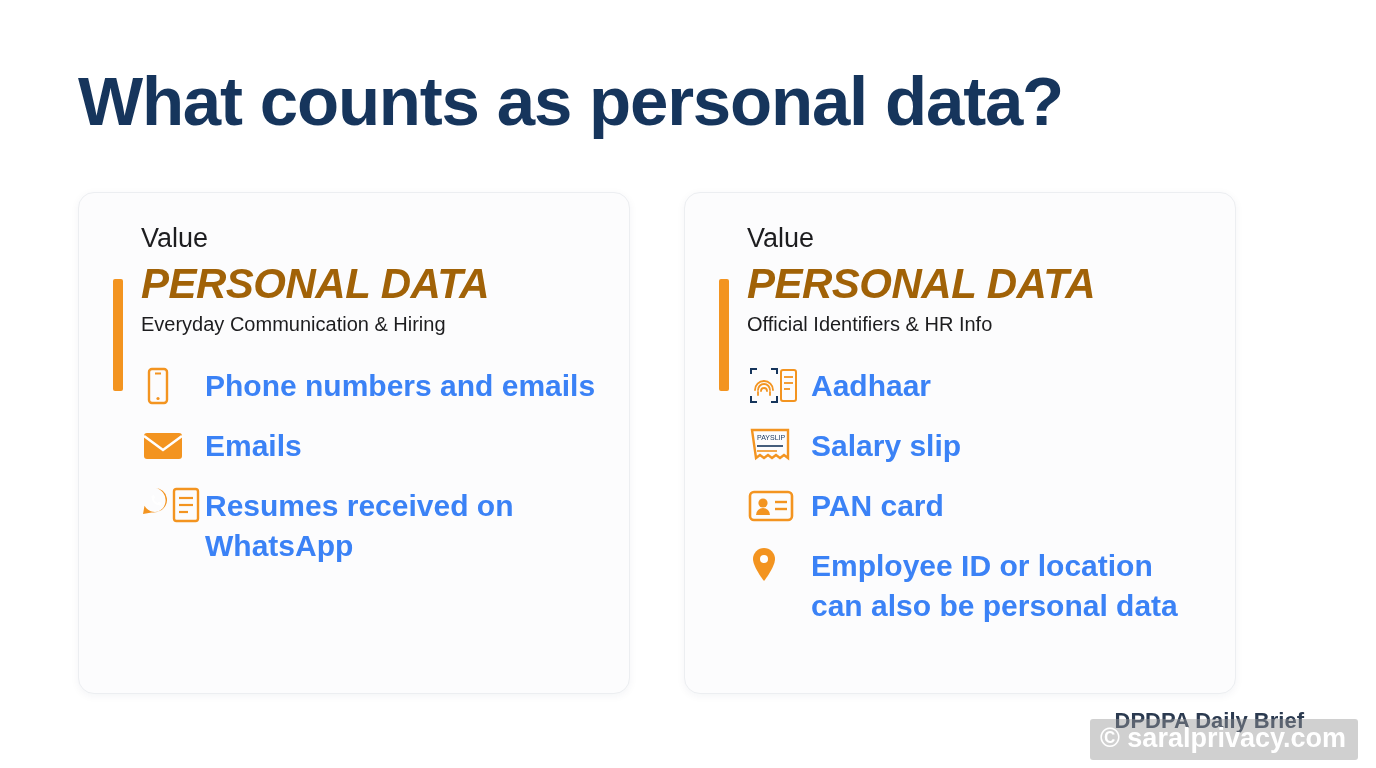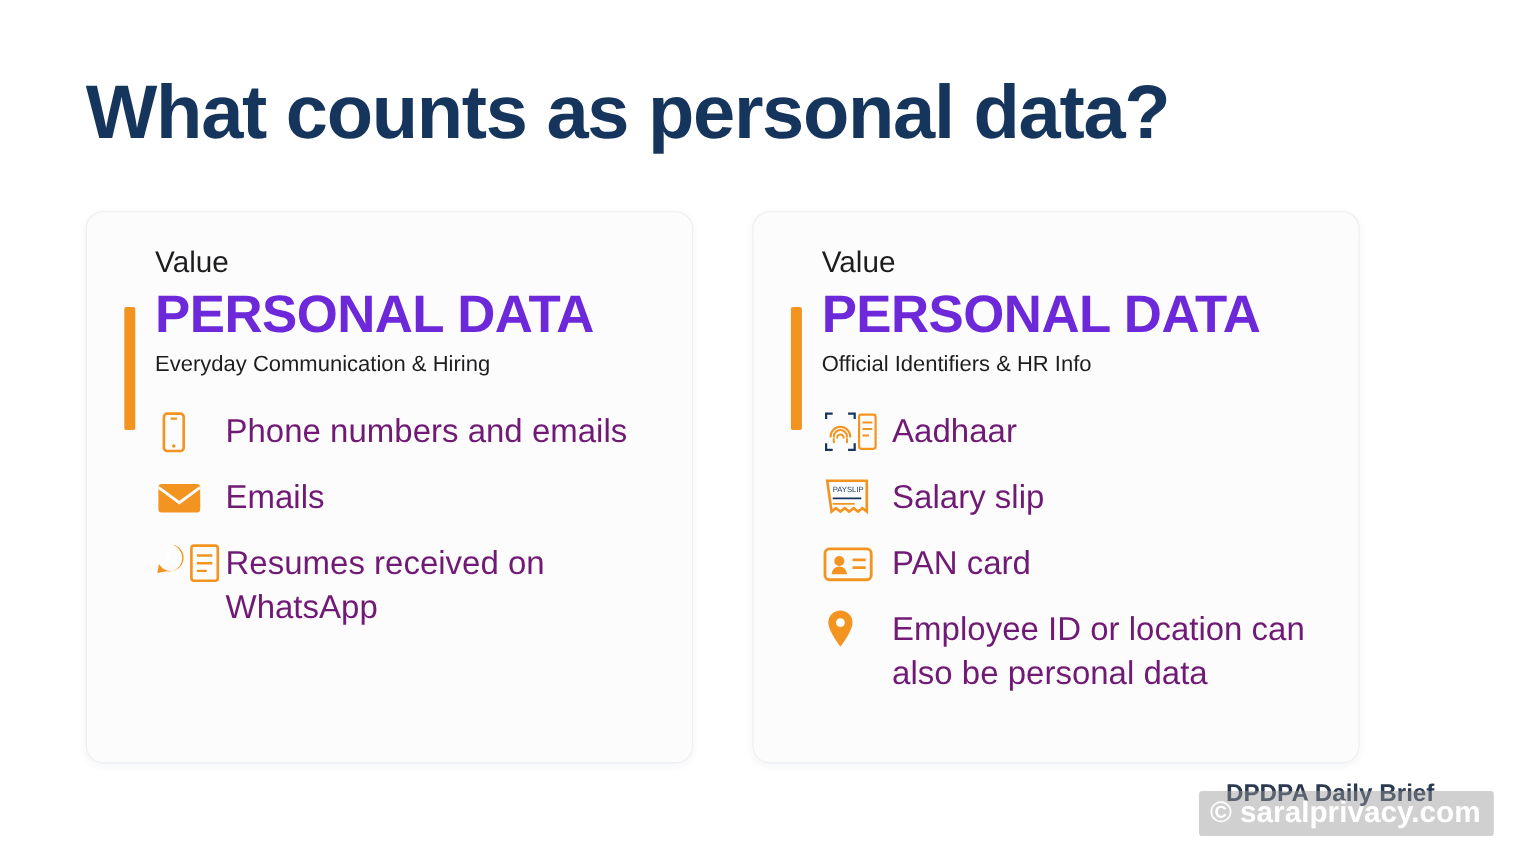--- a/index.html
+++ b/index.html
@@ -63,26 +63,27 @@
     background: #f39420;
     border-radius: 2px;
   }
   .value-label {
     font-size: 27px;
     color: #1d1d1f;
     line-height: 1.3;
     margin-bottom: 4px;
   }
   .card-title {
-    font-size: 48px;
-    font-weight: bold;
-    color: #6d28d9;
+    font-size: 42px;
+    font-weight: bold;
+    color: #a16207;
     line-height: 1.12;
     letter-spacing: -0.5px;
     white-space: nowrap;
+    font-style: italic;
   }
   .card-sub {
     font-size: 20px;
     color: #1d1d1f;
     line-height: 1.3;
     margin-top: 4px;
     white-space: nowrap;
   }
   .items {
     padding-left: 28px;
@@ -97,23 +98,24 @@
     width: 64px;
     min-width: 64px;
     height: 46px;
     display: flex;
     align-items: center;
     justify-content: flex-start;
     gap: 2px;
   }
   .item-text {
     font-size: 30px;
-    color: #701a75;
+    color: #3b82f6;
     line-height: 1.33;
     padding-top: 3px;
+    font-weight: bold;
   }
   .watermark {
     position: absolute;
     right: 72px;
     bottom: 34px;
     font-size: 22px;
     color: #2b3a50;
     font-weight: bold;
     white-space: nowrap;
   }

